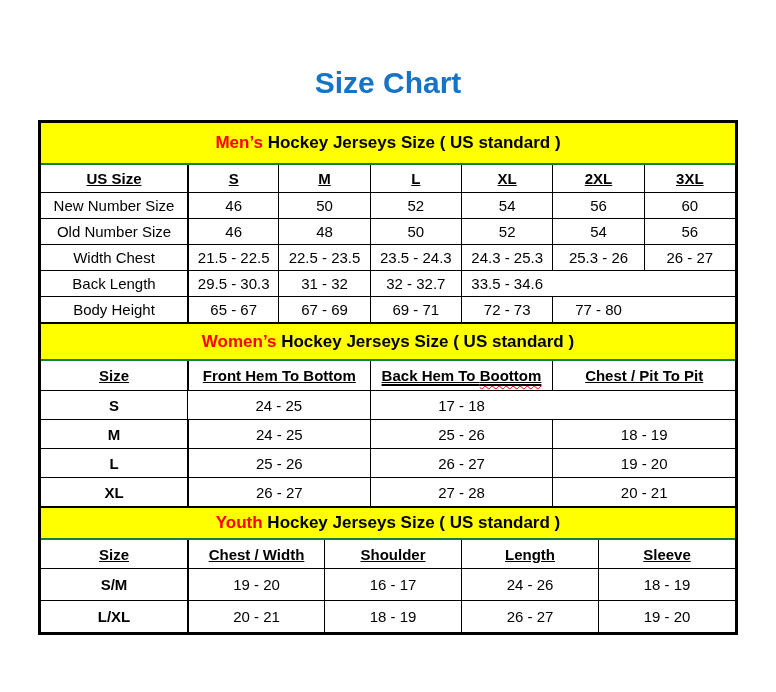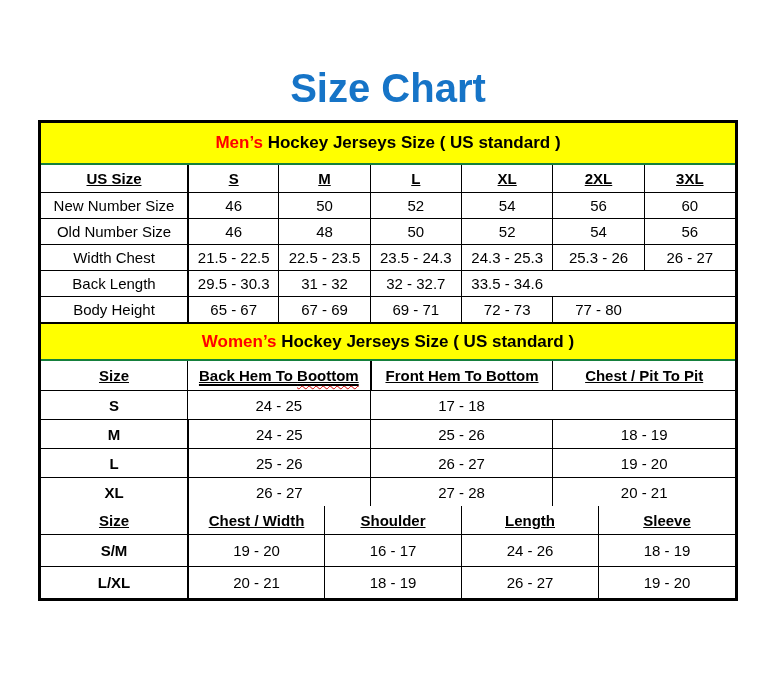--- a/index.html
+++ b/index.html
@@ -1,18 +1,18 @@
 <!DOCTYPE html>
 <html><head>
 <meta charset="utf-8">
 <style>
   html,body{margin:0;padding:0;background:#fff;}
   body{width:776px;height:692px;position:relative;font-family:"Liberation Sans",sans-serif;color:#000;}
   .page-title{position:absolute;top:66px;left:0;width:776px;text-align:center;
-    font-size:40px;font-weight:bold;color:#1674C7;letter-spacing:0px;}
+    font-size:30px;font-weight:bold;color:#1674C7;letter-spacing:0px;}
   .tbl{position:absolute;left:38px;top:120px;width:700px;border:3px solid #000;box-sizing:border-box;background:#fff;}
   .banner{background:#FFFF00;border-bottom:2px solid #15803d;display:flex;align-items:center;justify-content:center;
     font-weight:bold;font-size:17px;}
   .banner.mid{border-top:2px solid #000;}
   .b-m{height:40px}.b-w{height:35px}.b-y{height:30px}
   .accent{color:#FF0000;}
   .row{display:grid;border-top:1.5px solid #000;box-sizing:border-box;}
   .row.no-top{border-top:none;}
   .g7{grid-template-columns:146px repeat(6,1fr);}
   .g4{grid-template-columns:146px repeat(3,1fr);}
@@ -96,22 +96,22 @@
     <div class="cell">72 - 73</div>
     <div class="cell">77 - 80</div>
   </div>
 
   <div class="banner mid b-w">
     <span><span class="accent">Women’s</span><span> Hockey Jerseys Size ( US standard )</span></span>
   </div>
 
   <div class="row g4 r-wh no-top">
     <div class="cell hdr">Size</div>
+    <div class="cell hdr sep">Front Hem To Bottom</div>
     <div class="cell hdr"><span class="u"><span>Back Hem To </span><span class="wavy">Boottom</span></span></div>
-    <div class="cell hdr sep">Front Hem To Bottom</div>
     <div class="cell hdr">Chest / Pit To Pit</div>
   </div>
 
   <div class="row g4 r-w">
     <div class="cell lbl">S</div>
     <div class="cell">24 - 25</div>
     <div class="cell">17 - 18</div>
   </div>
 
   <div class="row g4 r-w">
@@ -128,20 +128,23 @@
     <div class="cell">19 - 20</div>
   </div>
 
   <div class="row g4 r-w">
     <div class="cell lbl">XL</div>
     <div class="cell sep">26 - 27</div>
     <div class="cell">27 - 28</div>
     <div class="cell">20 - 21</div>
   </div>
 
+  <div class="banner mid b-y">
+    <span><span class="accent">Youth</span><span> Hockey Jerseys Size ( US standard )</span></span>
+  </div>
 
   <div class="row g5 r-yh no-top">
     <div class="cell hdr">Size</div>
     <div class="cell hdr sep">Chest / Width</div>
     <div class="cell hdr">Shoulder</div>
     <div class="cell hdr">Length</div>
     <div class="cell hdr">Sleeve</div>
   </div>
 
   <div class="row g5 r-y">

